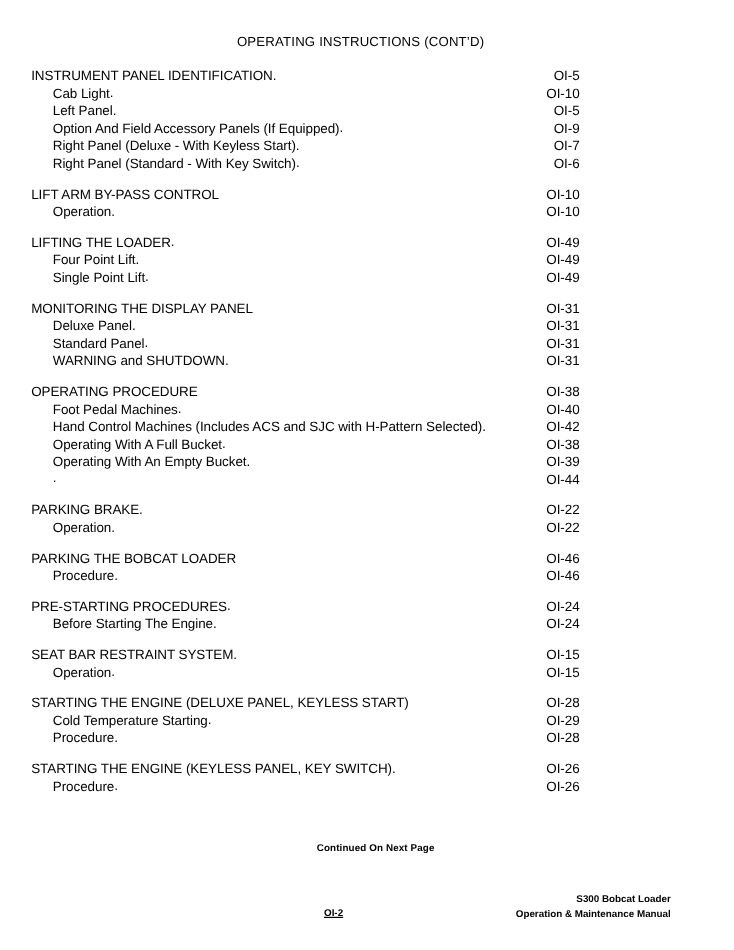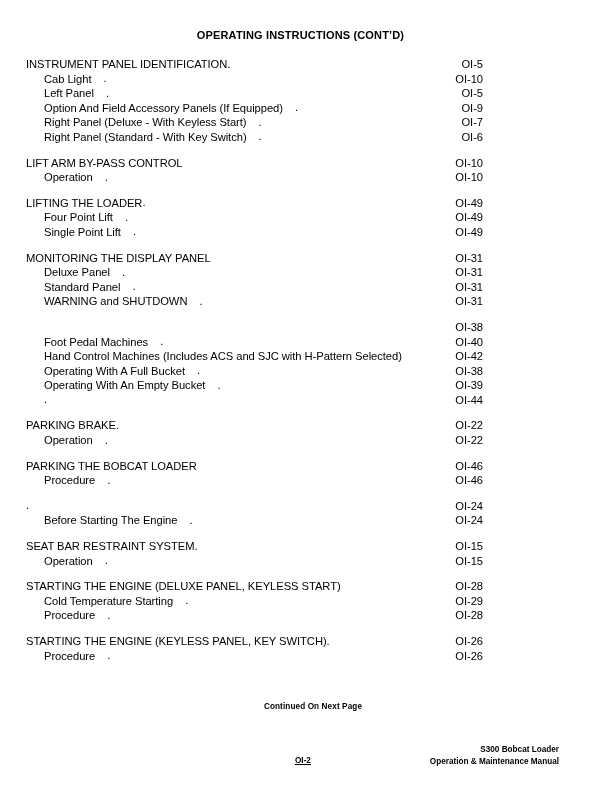--- a/index.html
+++ b/index.html
@@ -26,21 +26,21 @@
   }
 
   
   .doc-title {
     position: absolute;
     left: 0;
     top: 29px;
     width: 588px;
     text-align: center;
     font-size: 11px;
-    font-weight: bold;
+    font-weight: normal;
     letter-spacing: 0.15px;
     padding-left: 13px;
     box-sizing: border-box;
   }
 
   
   .toc {
     position: absolute;
     left: 26px;
     top: 57px;
@@ -57,21 +57,20 @@
     align-items: baseline;
     width: 100%;
     font-size: 11.2px;
     line-height: 14.6px;
     white-space: nowrap;
   }
 
   .toc-line.sub {
     padding-left: 18px;
     width: calc(100% - 18px);
-    gap: 12px;
   }
 
   .toc-label {
     flex: 0 0 auto;
     letter-spacing: -0.05px;
   }
 
   .toc-dots {
     flex: 1 1 auto;
     overflow: hidden;
@@ -108,21 +107,21 @@
   .footer {
     position: absolute;
     left: 0;
     top: 742px;
     width: 612px;
     height: 40px;
   }
 
   .footer-pageno {
     position: absolute;
-    left: 295px;
+    left: 270px;
     top: 14px;
     font-size: 8.2px;
     font-weight: bold;
     text-decoration: underline;
   }
 
   .footer-right {
     position: absolute;
     right: 53px;
     top: 2px;
@@ -218,20 +217,21 @@
           <span class="toc-page">OI-31</span>
         </div>
         <div class="toc-line sub">
           <span class="toc-label">WARNING and SHUTDOWN</span>
           <span class="toc-dots">.</span>
           <span class="toc-page">OI-31</span>
         </div>
       </div>
       <div class="toc-group">
         <div class="toc-line">
+          <span class="toc-label">OPERATING PROCEDURE</span>
           <span class="toc-dots"></span>
           <span class="toc-page">OI-38</span>
         </div>
         <div class="toc-line sub">
           <span class="toc-label">Foot Pedal Machines</span>
           <span class="toc-dots">.</span>
           <span class="toc-page">OI-40</span>
         </div>
         <div class="toc-line sub">
           <span class="toc-label">Hand Control Machines (Includes ACS and SJC with H-Pattern Selected)</span>
@@ -272,20 +272,21 @@
           <span class="toc-page">OI-46</span>
         </div>
         <div class="toc-line sub">
           <span class="toc-label">Procedure</span>
           <span class="toc-dots">.</span>
           <span class="toc-page">OI-46</span>
         </div>
       </div>
       <div class="toc-group">
         <div class="toc-line">
+          <span class="toc-label">PRE-STARTING PROCEDURES</span>
           <span class="toc-dots">.</span>
           <span class="toc-page">OI-24</span>
         </div>
         <div class="toc-line sub">
           <span class="toc-label">Before Starting The Engine</span>
           <span class="toc-dots">.</span>
           <span class="toc-page">OI-24</span>
         </div>
       </div>
       <div class="toc-group">

